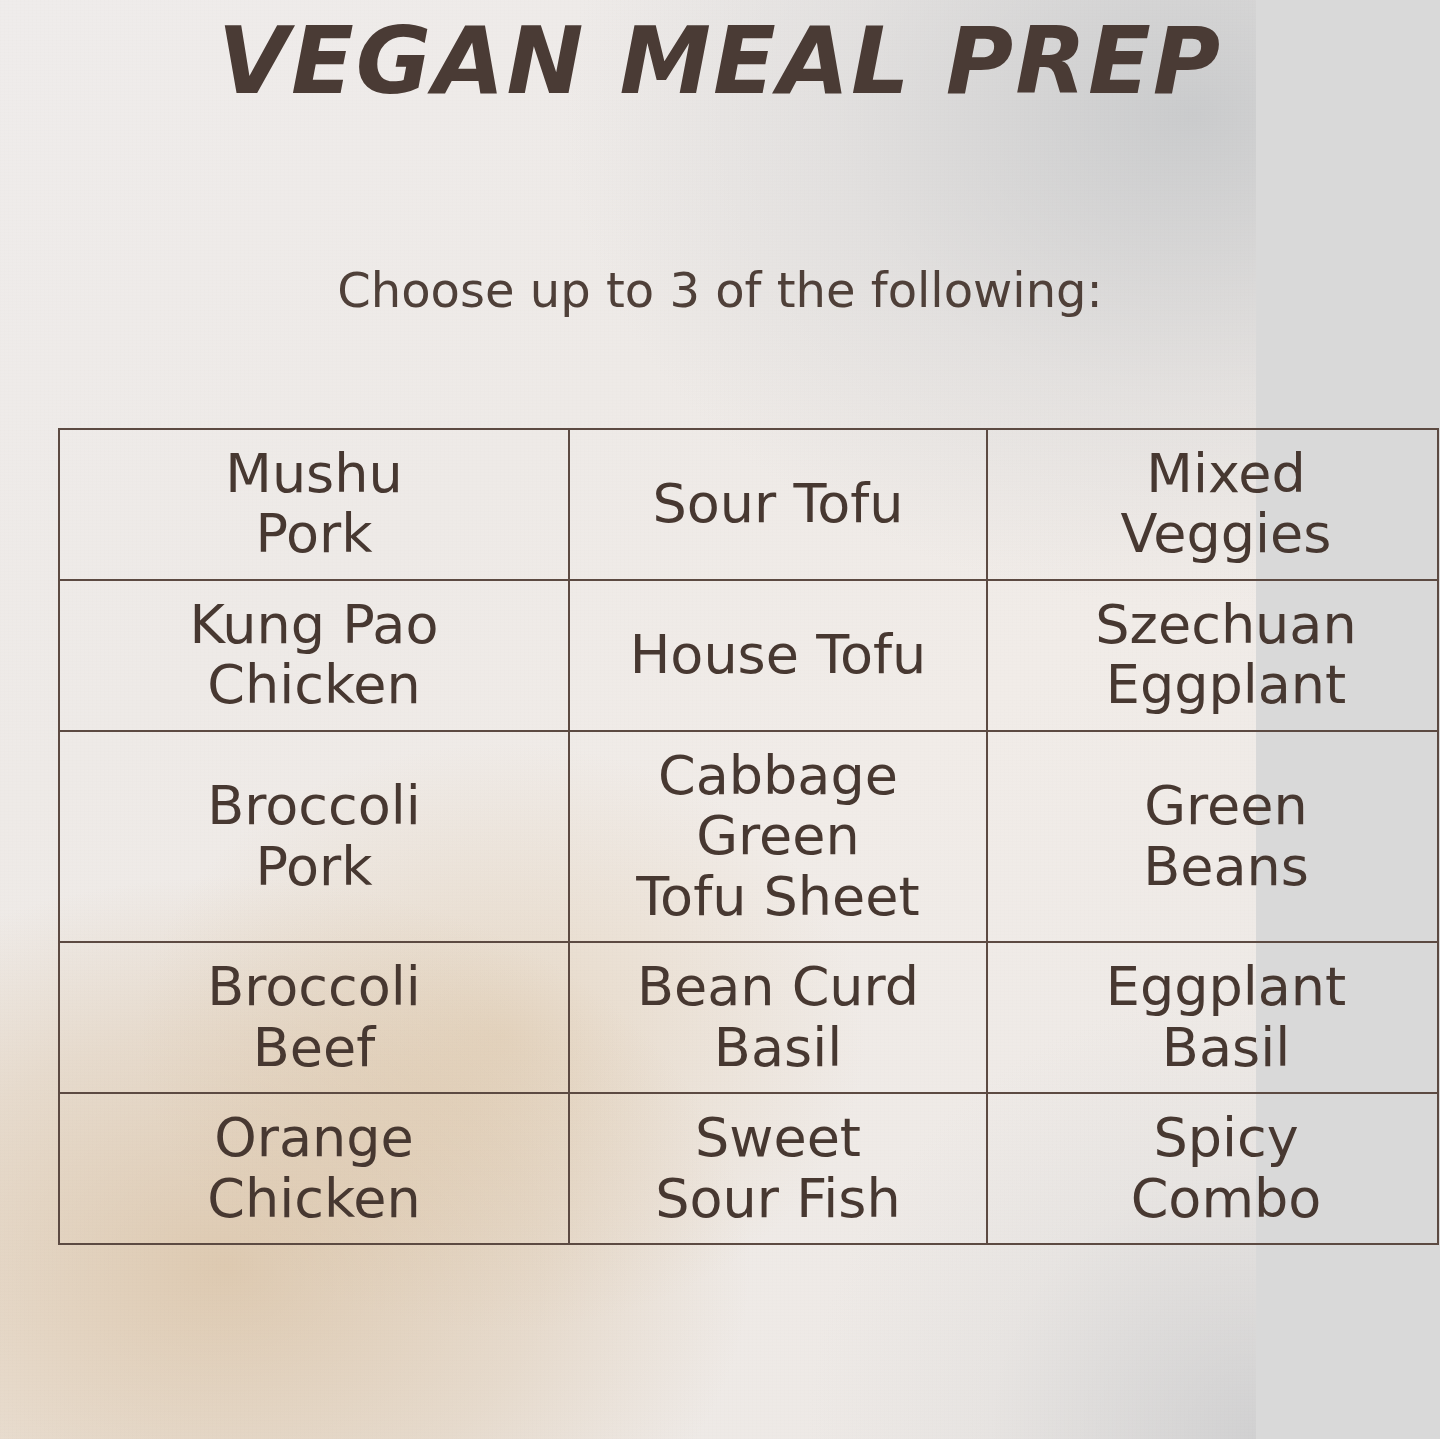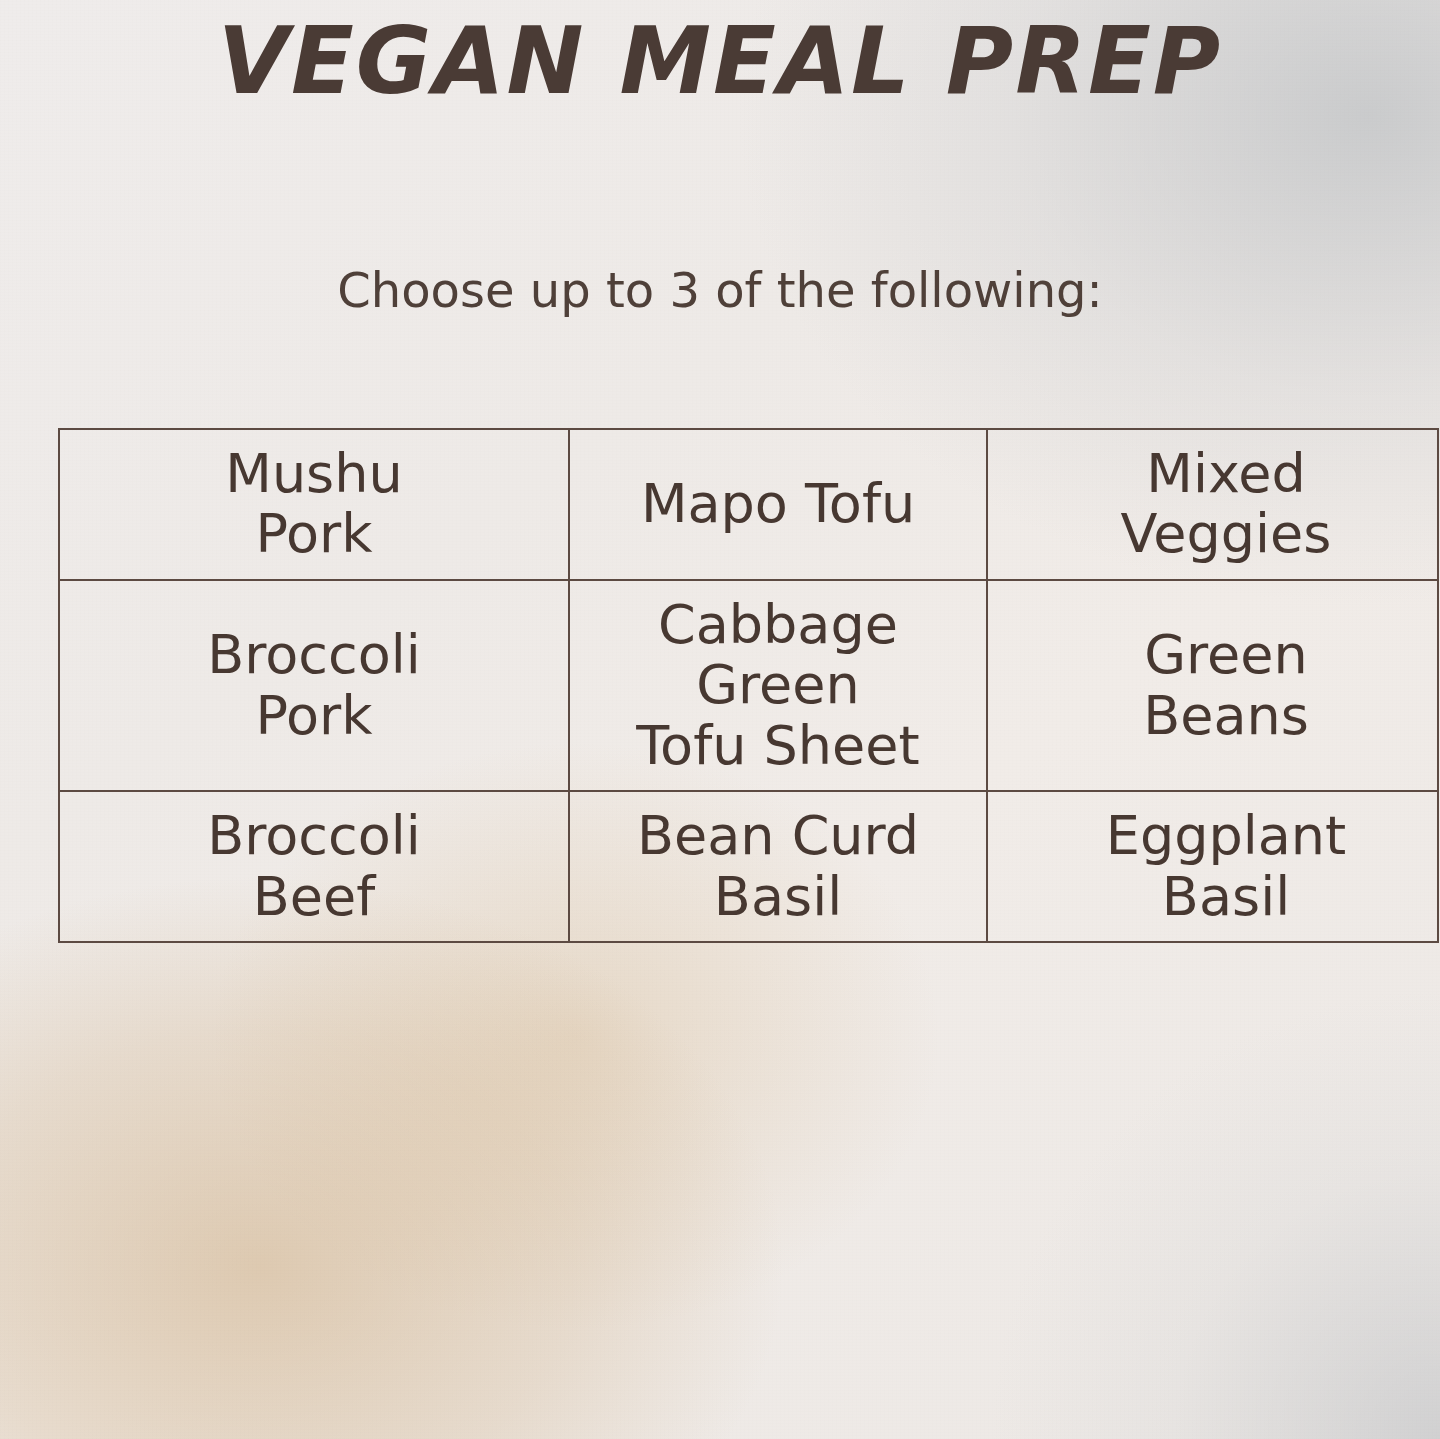--- a/index.html
+++ b/index.html
@@ -9,21 +9,21 @@
   body {
     width: 1440px;
     height: 1439px;
     overflow: hidden;
     font-family: "DejaVu Sans", sans-serif;
     background: #d9d9d9;
   }
 
   .poster {
     position: relative;
-    width: 1440px;
+    width: 1256px;
     height: 1439px;
     
     background:
       radial-gradient(ellipse 700px 520px at 18% 88%, rgba(198,160,110,0.45) 0%, rgba(198,160,110,0.22) 45%, rgba(198,160,110,0.0) 75%),
       radial-gradient(ellipse 520px 420px at 40% 72%, rgba(205,170,120,0.30) 0%, rgba(205,170,120,0.0) 70%),
       radial-gradient(ellipse 900px 700px at 95% 8%, rgba(196,198,200,0.85) 0%, rgba(205,206,208,0.35) 40%, rgba(226,224,222,0.0) 70%),
       radial-gradient(ellipse 600px 600px at 100% 100%, rgba(200,201,203,0.75) 0%, rgba(214,214,214,0.25) 45%, rgba(230,228,226,0.0) 75%),
       linear-gradient(145deg, #efeceb 0%, #eeeae7 35%, #f1ece8 60%, #ece8e5 100%);
     box-sizing: border-box;
   }
@@ -101,25 +101,38 @@
   <div class="subtitle">Choose up to 3 of the following:</div>
 
   <table class="menu-table">
     <tbody>
         <tr>
           <td class="col0">
             <span class="cell-line">Mushu</span>
             <span class="cell-line">Pork</span>
           </td>
           <td class="col1">
-            <span class="cell-line">Mapo Tofu</span>
+            <span class="cell-line">Sour Tofu</span>
           </td>
           <td class="col2">
             <span class="cell-line">Mixed</span>
             <span class="cell-line">Veggies</span>
+          </td>
+        </tr>
+        <tr>
+          <td class="col0">
+            <span class="cell-line">Kung Pao</span>
+            <span class="cell-line">Chicken</span>
+          </td>
+          <td class="col1">
+            <span class="cell-line">House Tofu</span>
+          </td>
+          <td class="col2">
+            <span class="cell-line">Szechuan</span>
+            <span class="cell-line">Eggplant</span>
           </td>
         </tr>
         <tr>
           <td class="col0">
             <span class="cell-line">Broccoli</span>
             <span class="cell-line">Pork</span>
           </td>
           <td class="col1">
             <span class="cell-line">Cabbage</span>
             <span class="cell-line">Green</span>
@@ -137,15 +150,29 @@
           </td>
           <td class="col1">
             <span class="cell-line">Bean Curd</span>
             <span class="cell-line">Basil</span>
           </td>
           <td class="col2">
             <span class="cell-line">Eggplant</span>
             <span class="cell-line">Basil</span>
           </td>
         </tr>
+        <tr>
+          <td class="col0">
+            <span class="cell-line">Orange</span>
+            <span class="cell-line">Chicken</span>
+          </td>
+          <td class="col1">
+            <span class="cell-line">Sweet</span>
+            <span class="cell-line">Sour Fish</span>
+          </td>
+          <td class="col2">
+            <span class="cell-line">Spicy</span>
+            <span class="cell-line">Combo</span>
+          </td>
+        </tr>
       </tbody>
   </table>
 </div>
 
 </body></html>

